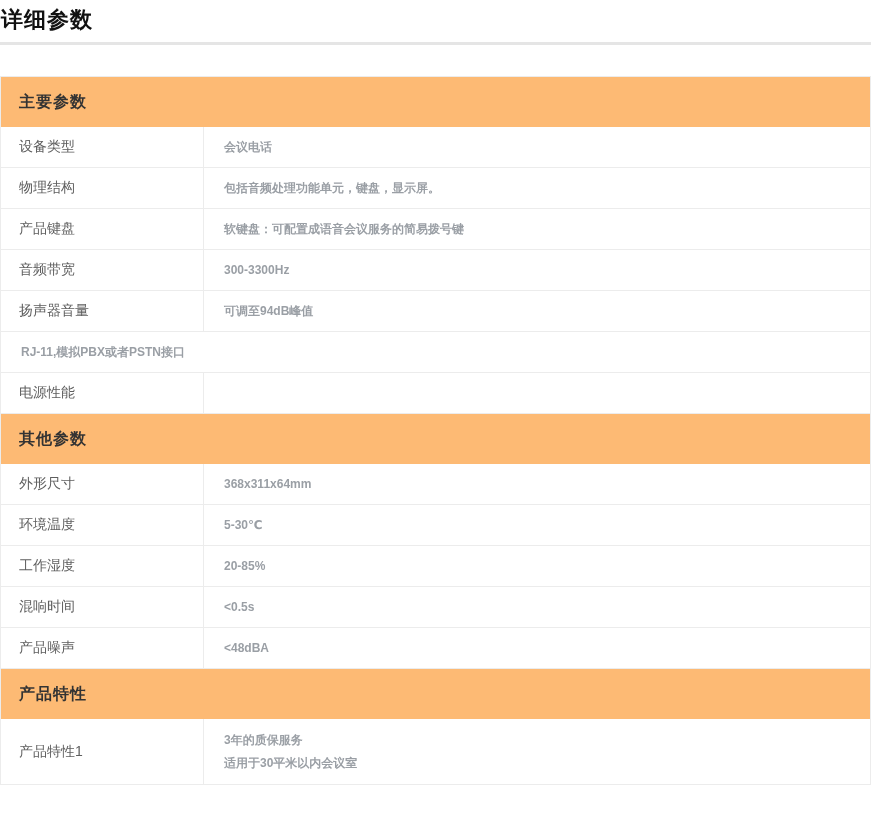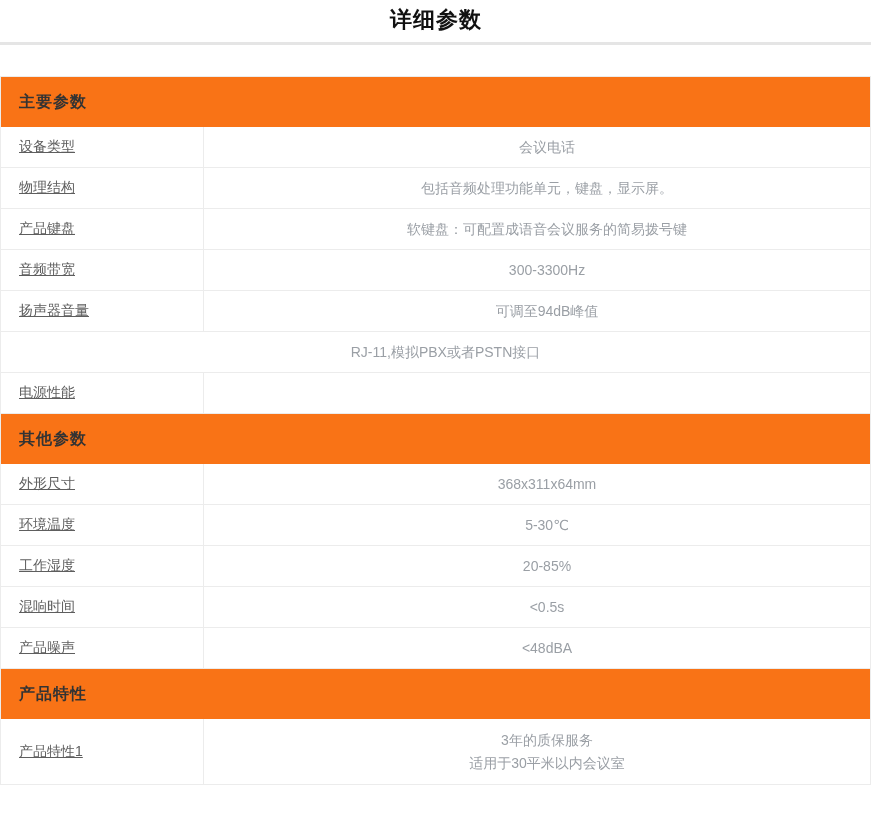--- a/index.html
+++ b/index.html
@@ -8,21 +8,20 @@
     background: #ffffff;
     width: 871px;
     height: 826px;
     overflow: hidden;
     font-family: "Liberation Sans", "DejaVu Sans", sans-serif;
   }
   .page {
     width: 871px;
     height: 710px;
     background: #ffffff;
-    text-align: center;
   }
   .page-title {
     margin: 0;
     padding: 5px 0 0 1px;
     font-size: 22px;
     line-height: 30px;
     font-weight: bold;
     color: #111111;
     letter-spacing: 1px;
   }
@@ -32,21 +31,21 @@
     margin-top: 7px;
   }
   .spec-table {
     margin-top: 31px;
     border: 1px solid #ececec;
     border-bottom: none;
     box-sizing: border-box;
   }
   .section-header {
     height: 50px;
-    background: #f97316;
+    background: #fdba74;
     display: flex;
     align-items: center;
     padding-left: 18px;
     box-sizing: border-box;
     font-size: 16px;
     font-weight: bold;
     color: #333333;
     letter-spacing: 1px;
   }
   .spec-row {
@@ -63,31 +62,31 @@
   .row-label {
     width: 203px;
     box-sizing: border-box;
     padding-left: 18px;
     display: flex;
     align-items: center;
     font-size: 14px;
     color: #5e5e5e;
     border-right: 1px solid #ececec;
     flex-shrink: 0;
-    text-decoration: underline;
   }
   .row-value {
     flex: 1;
     box-sizing: border-box;
     padding-left: 20px;
     display: flex;
     flex-direction: column;
     justify-content: center;
-    font-size: 14px;
+    font-size: 12px;
     color: #9a9fa5;
+    font-weight: bold;
   }
   .row-value p {
     margin: 0;
     line-height: 19px;
   }
   .row-value p + p {
     margin-top: 4px;
   }
 </style>
 </head>

